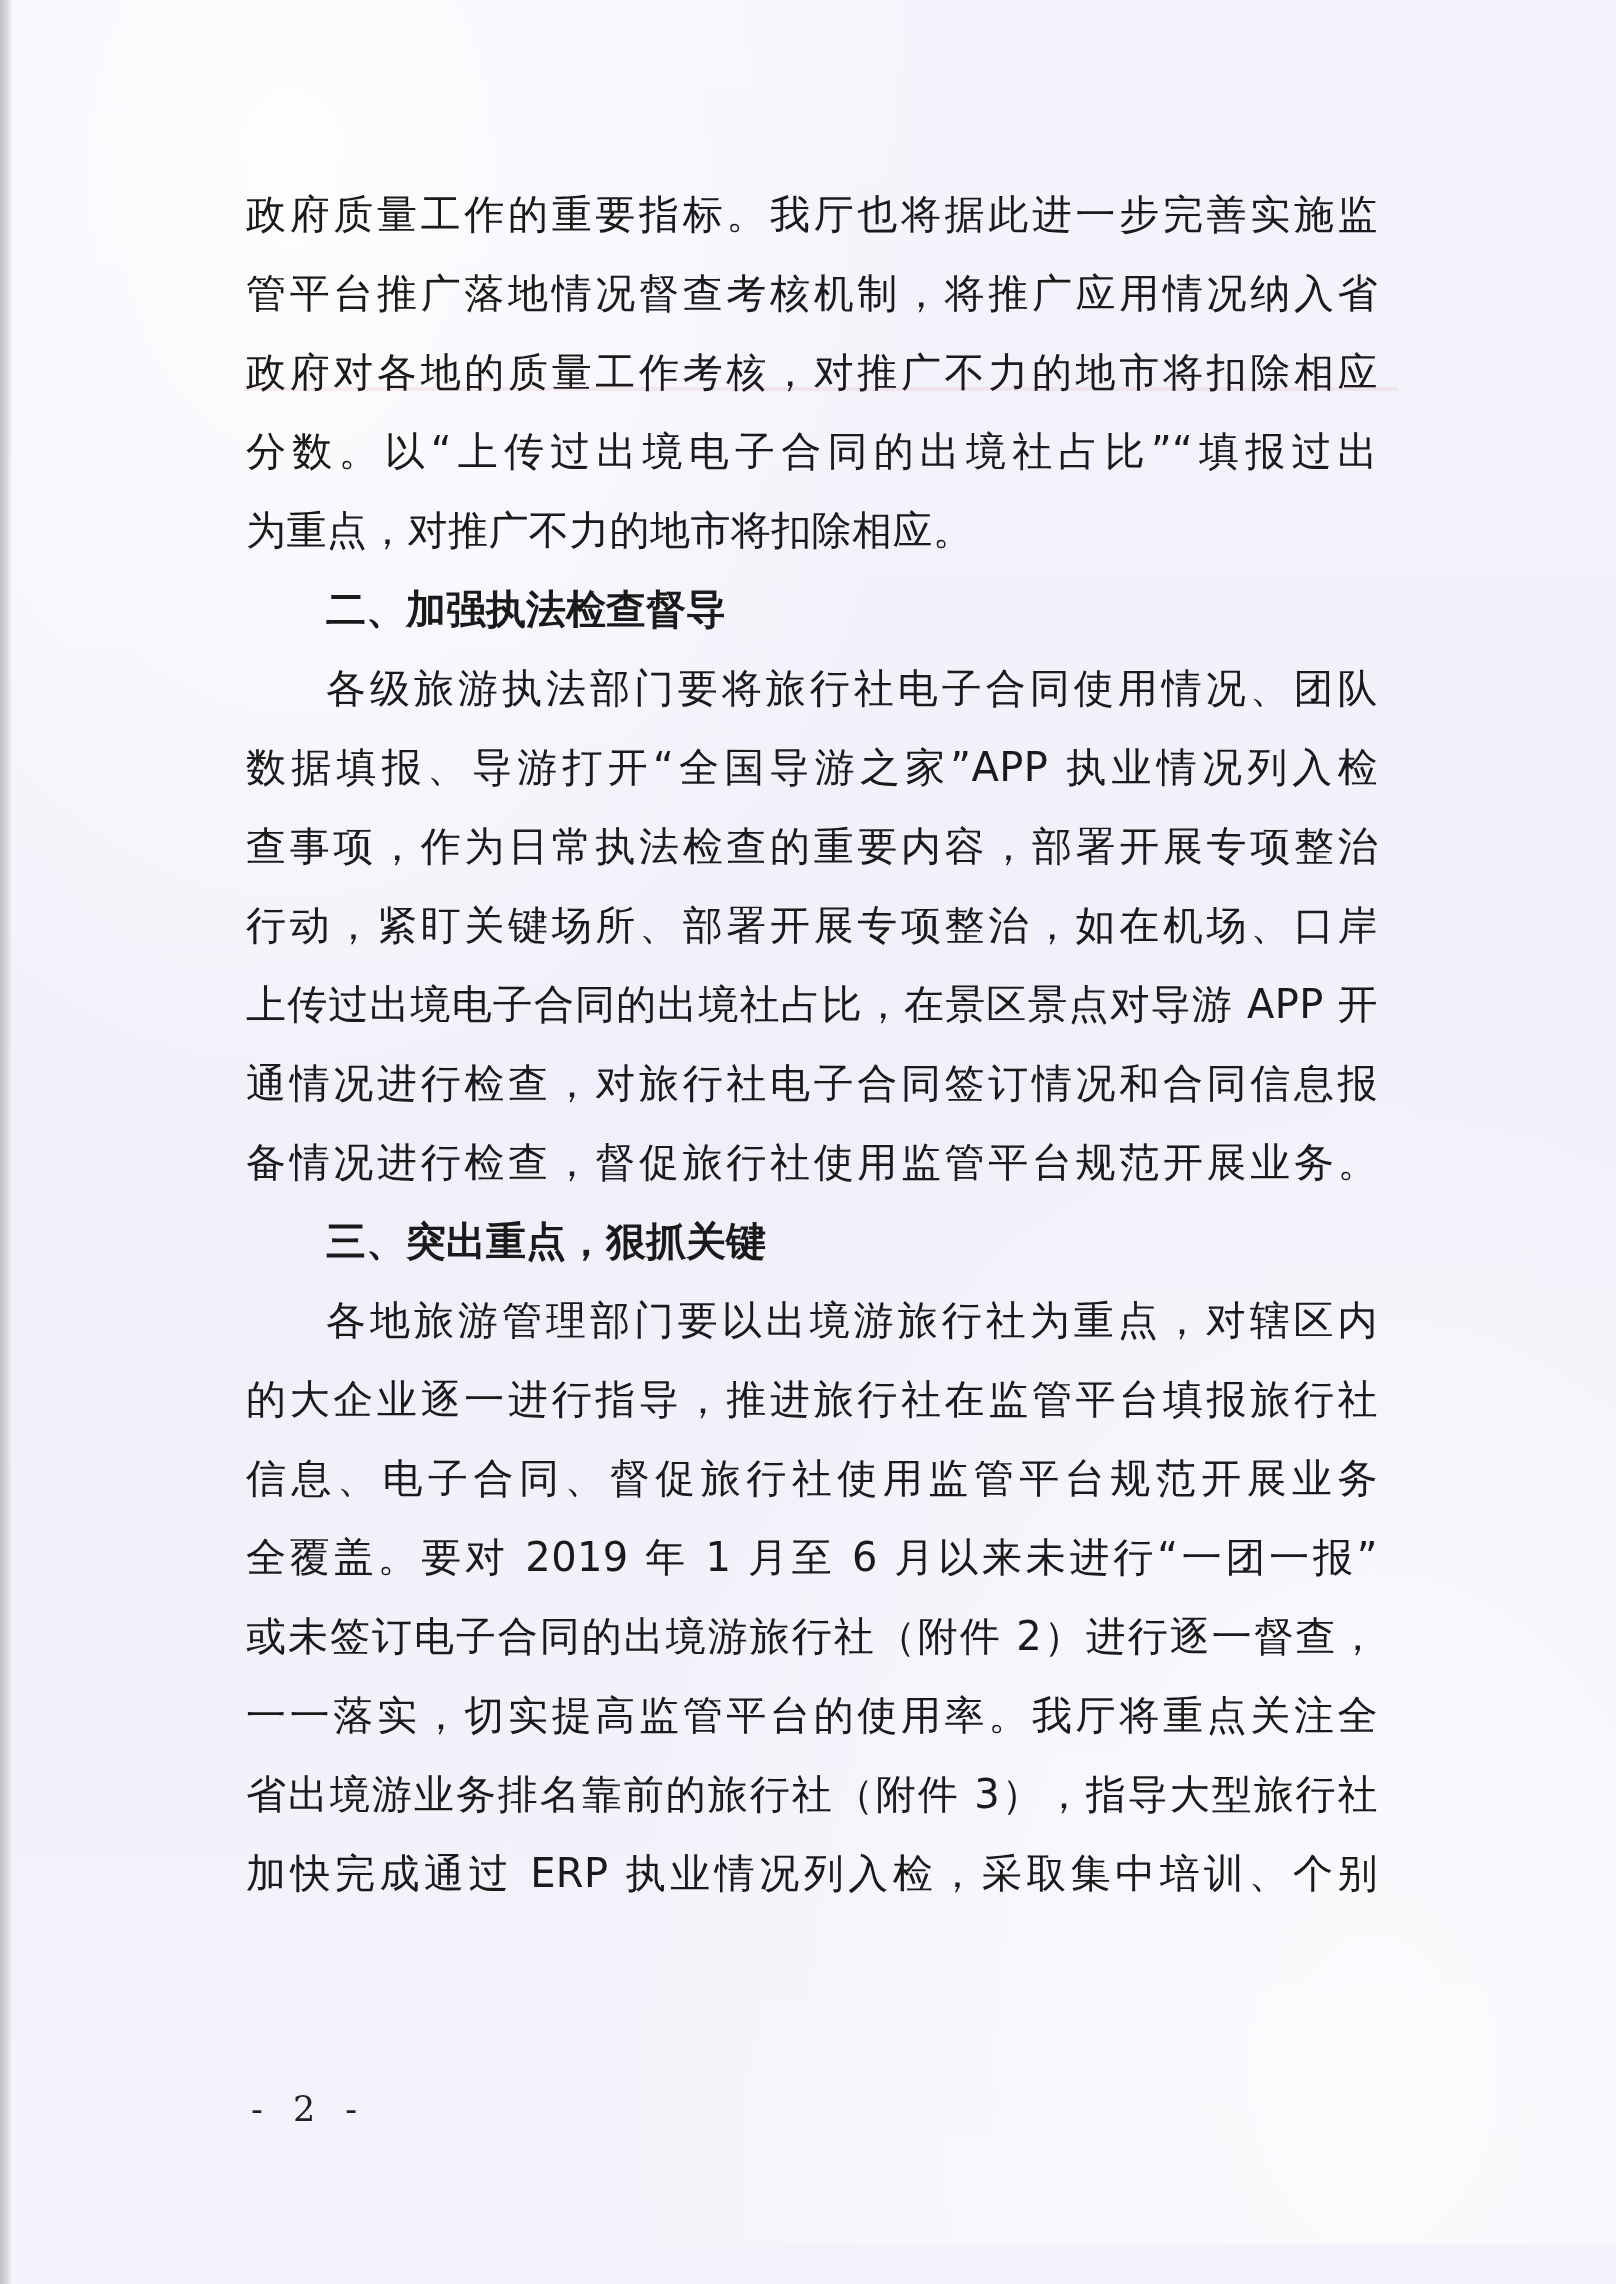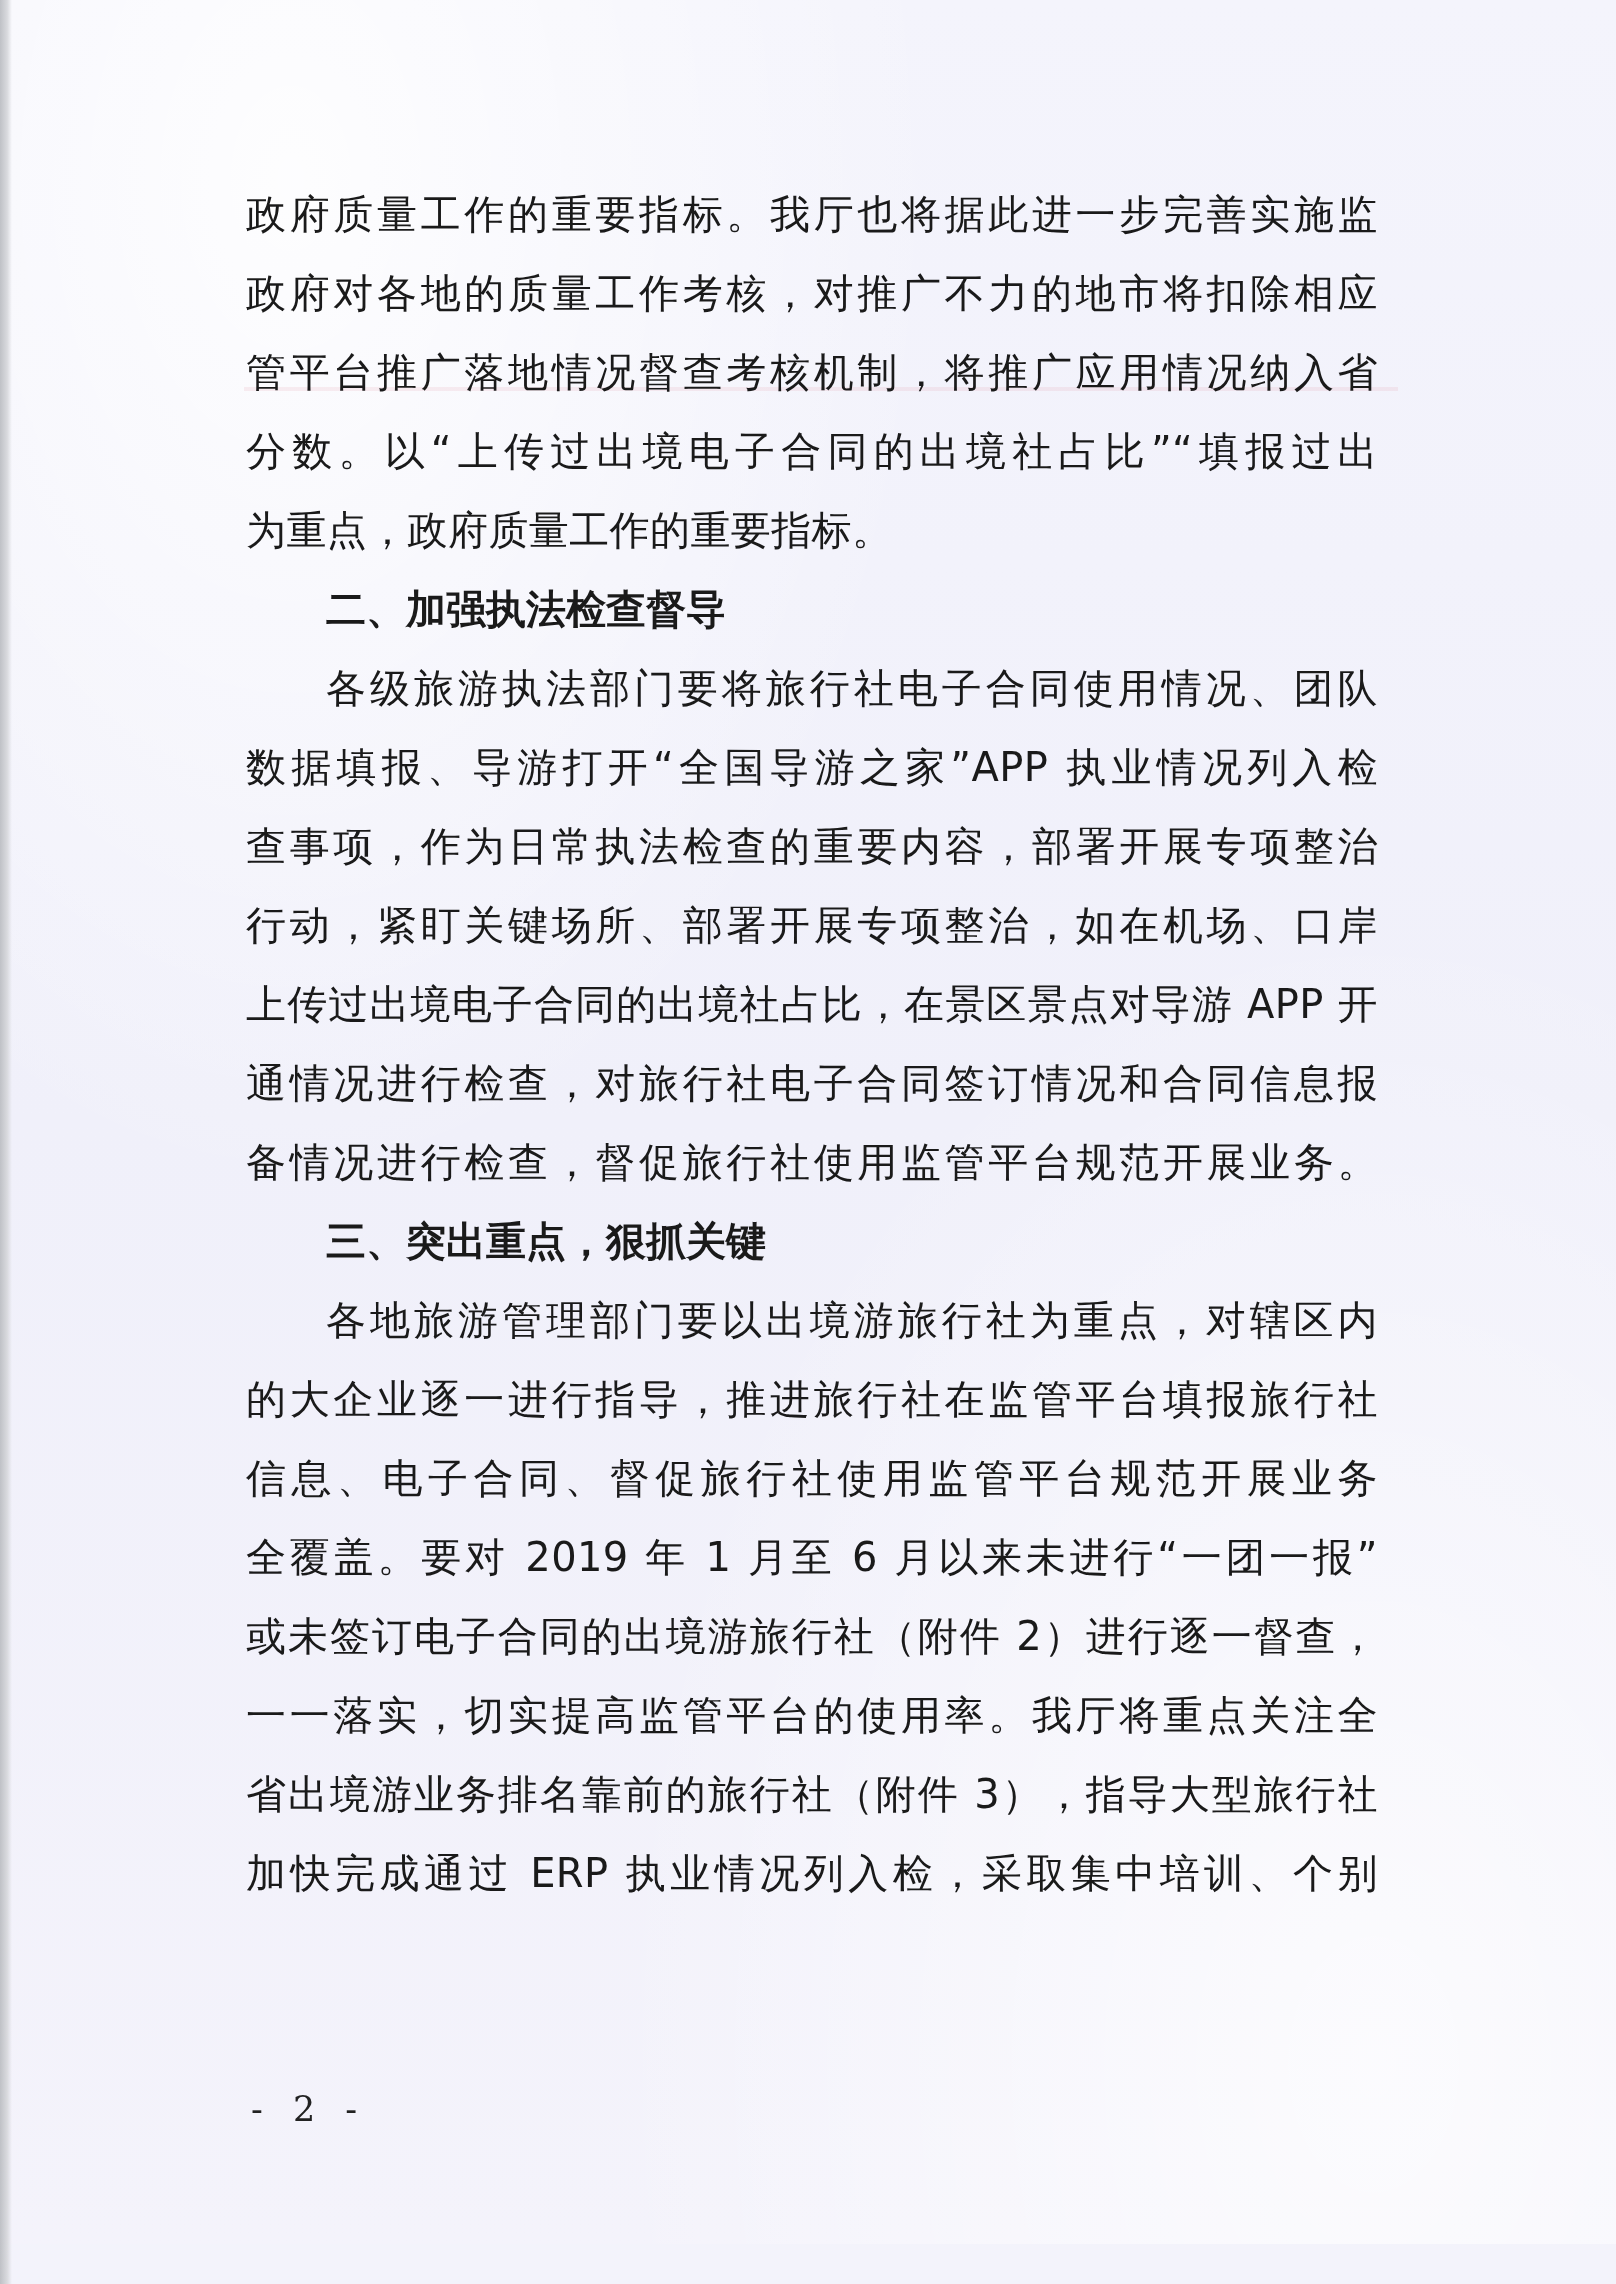--- a/index.html
+++ b/index.html
@@ -85,24 +85,24 @@
 
 <div class="page">
   <div class="left-edge"></div>
 
   <div class="bleed-rule"></div>
 
   <div class="content">
 
     <div>
       <div class="line">政府质量工作的重要指标。我厅也将据此进一步完善实施监</div>
+      <div class="line">管平台推广落地情况督查考核机制，将推广应用情况纳入省</div>
       <div class="line">政府对各地的质量工作考核，对推广不力的地市将扣除相应</div>
-      <div class="line">管平台推广落地情况督查考核机制，将推广应用情况纳入省</div>
       <div class="line">分数。以“上传过出境电子合同的出境社占比”“填报过出</div>
-      <div class="line last">为重点，政府质量工作的重要指标。</div>
+      <div class="line last">为重点，对推广不力的地市将扣除相应。</div>
     </div>
 
     <div>
       <div class="heading">二、加强执法检查督导</div>
       <div class="line indent">各级旅游执法部门要将旅行社电子合同使用情况、团队</div>
       <div class="line">数据填报、导游打开“全国导游之家”APP 执业情况列入检</div>
       <div class="line">查事项，作为日常执法检查的重要内容，部署开展专项整治</div>
       <div class="line">行动，紧盯关键场所、部署开展专项整治，如在机场、口岸</div>
       <div class="line">上传过出境电子合同的出境社占比，在景区景点对导游 APP 开</div>
       <div class="line">通情况进行检查，对旅行社电子合同签订情况和合同信息报</div>

